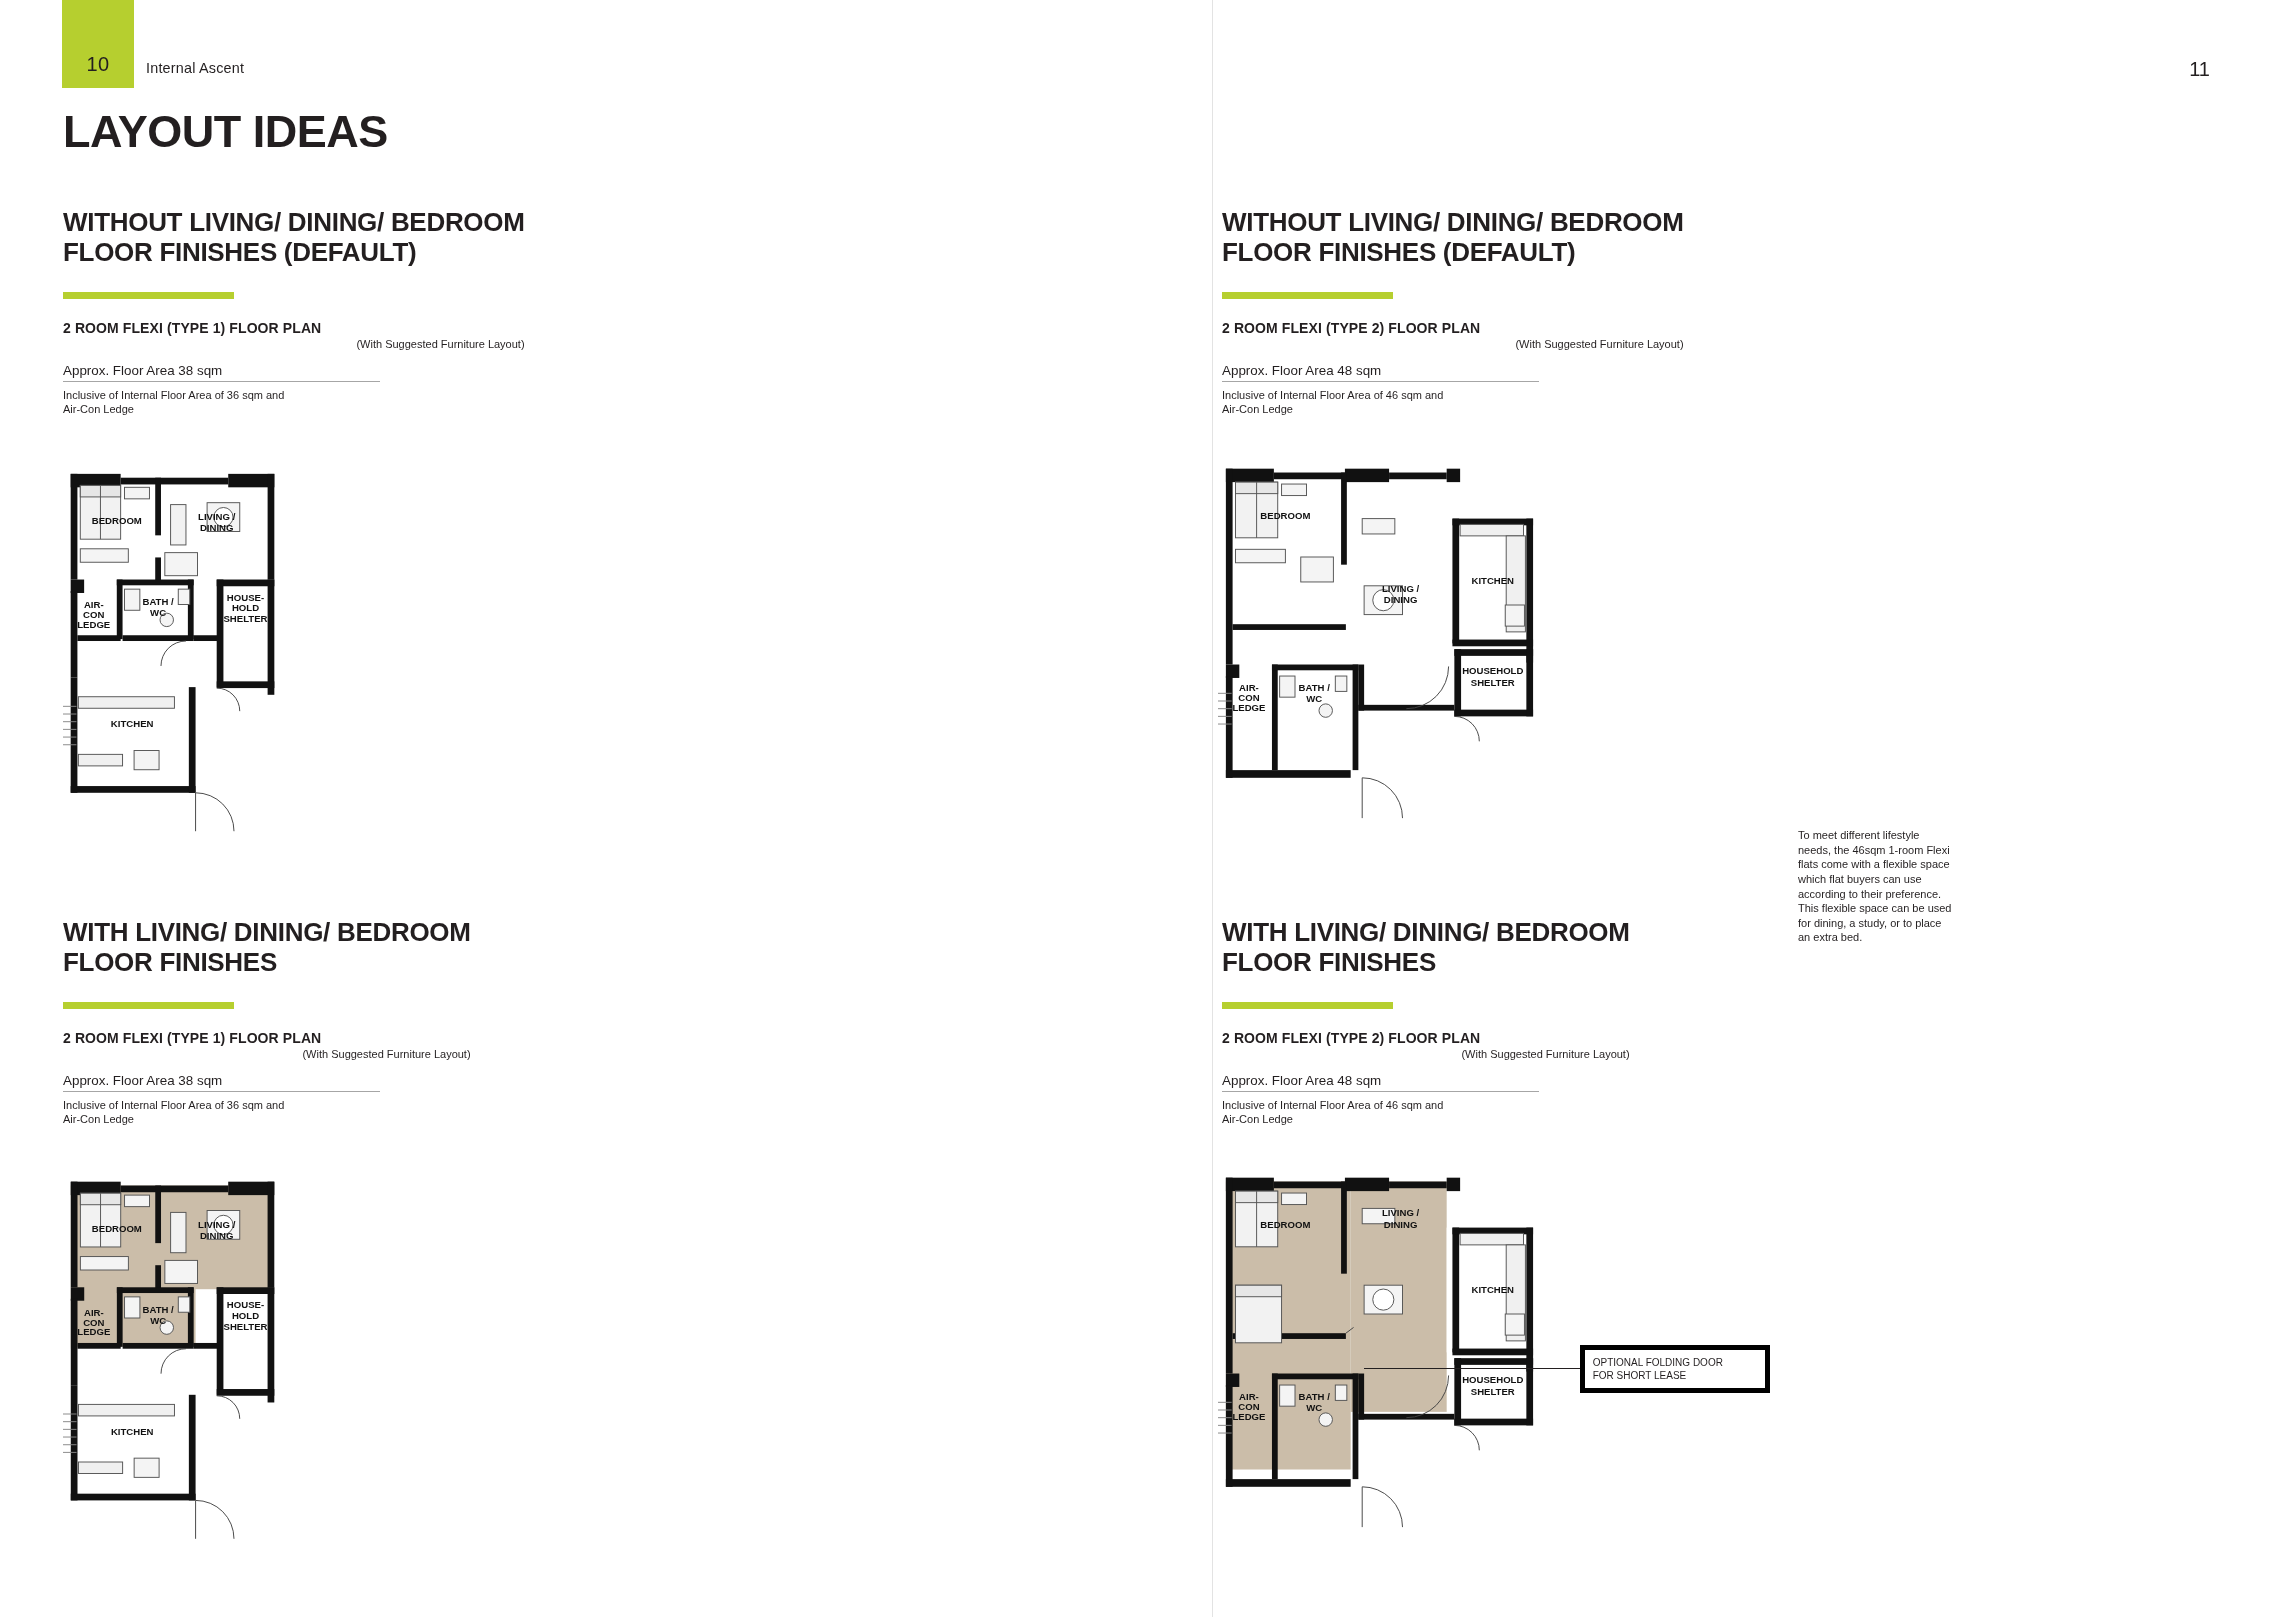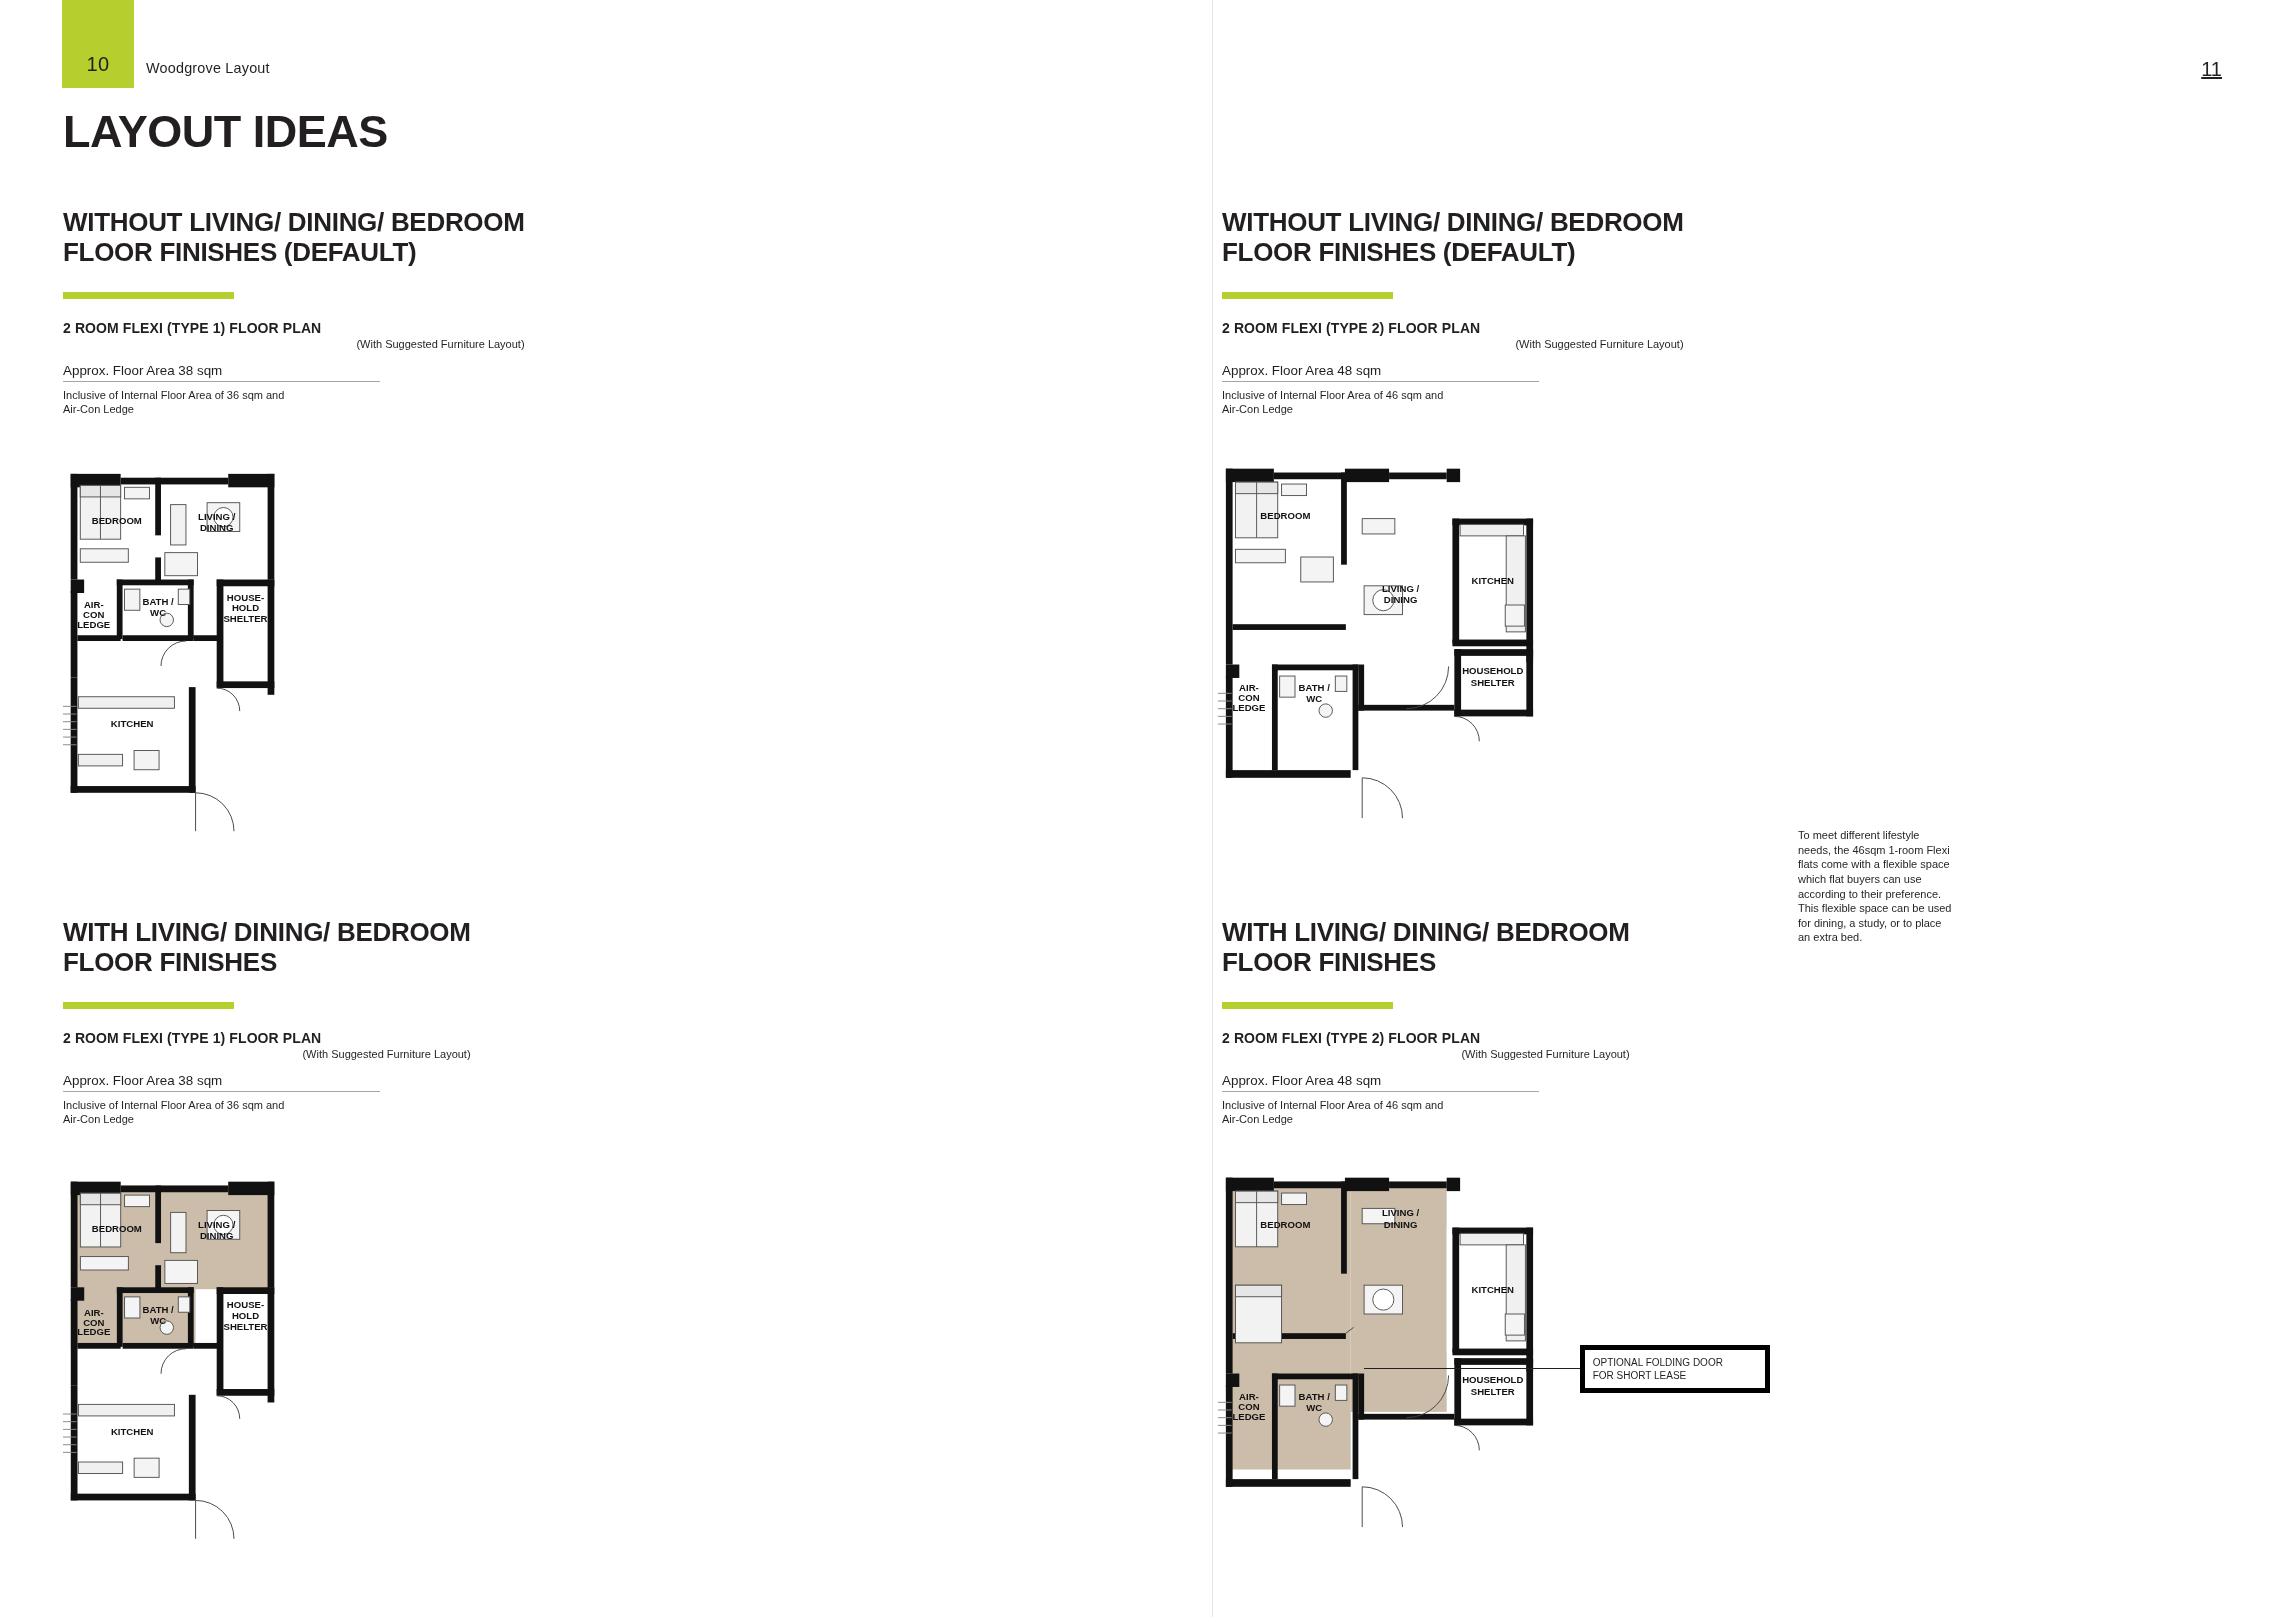--- a/index.html
+++ b/index.html
@@ -42,25 +42,24 @@
   .brand {
     position: absolute;
     left: 146px;
     top: 60px;
     font-size: 14.4px;
     color: #231f20;
     letter-spacing: 0.2px;
   }
   .page-num-right {
     position: absolute;
-    right: 65px;
+    right: 77px;
     top: 58px;
     font-size: 20px;
     color: #231f20;
-    text-decoration: underline;
   }
   .spine {
     position: absolute;
     left: 1212px;
     top: 0;
     bottom: 0;
     width: 1px;
     background: #e3e3e3;
   }
   h1.title {
@@ -143,21 +142,21 @@
   .plan svg { display: block; }
 </style>
 </head>
 <body>
 
 <div class="page">
 
   <div class="page-tab">
     <div class="page-tab-num">10</div>
   </div>
-  <div class="brand">Woodgrove Layout</div>
+  <div class="brand">Internal Ascent</div>
   <div class="page-num-right">11</div>
   <div class="spine"></div>
 
   <h1 class="title">LAYOUT IDEAS</h1>
 
   <div class="block" style="left:63px; top:207px;">
     <p class="blk-head">WITHOUT LIVING/ DINING/ BEDROOM
 FLOOR FINISHES (DEFAULT)</p>
     <div class="rule"></div>
     <div class="plan-title">2 ROOM FLEXI (TYPE 1) FLOOR PLAN</div>

